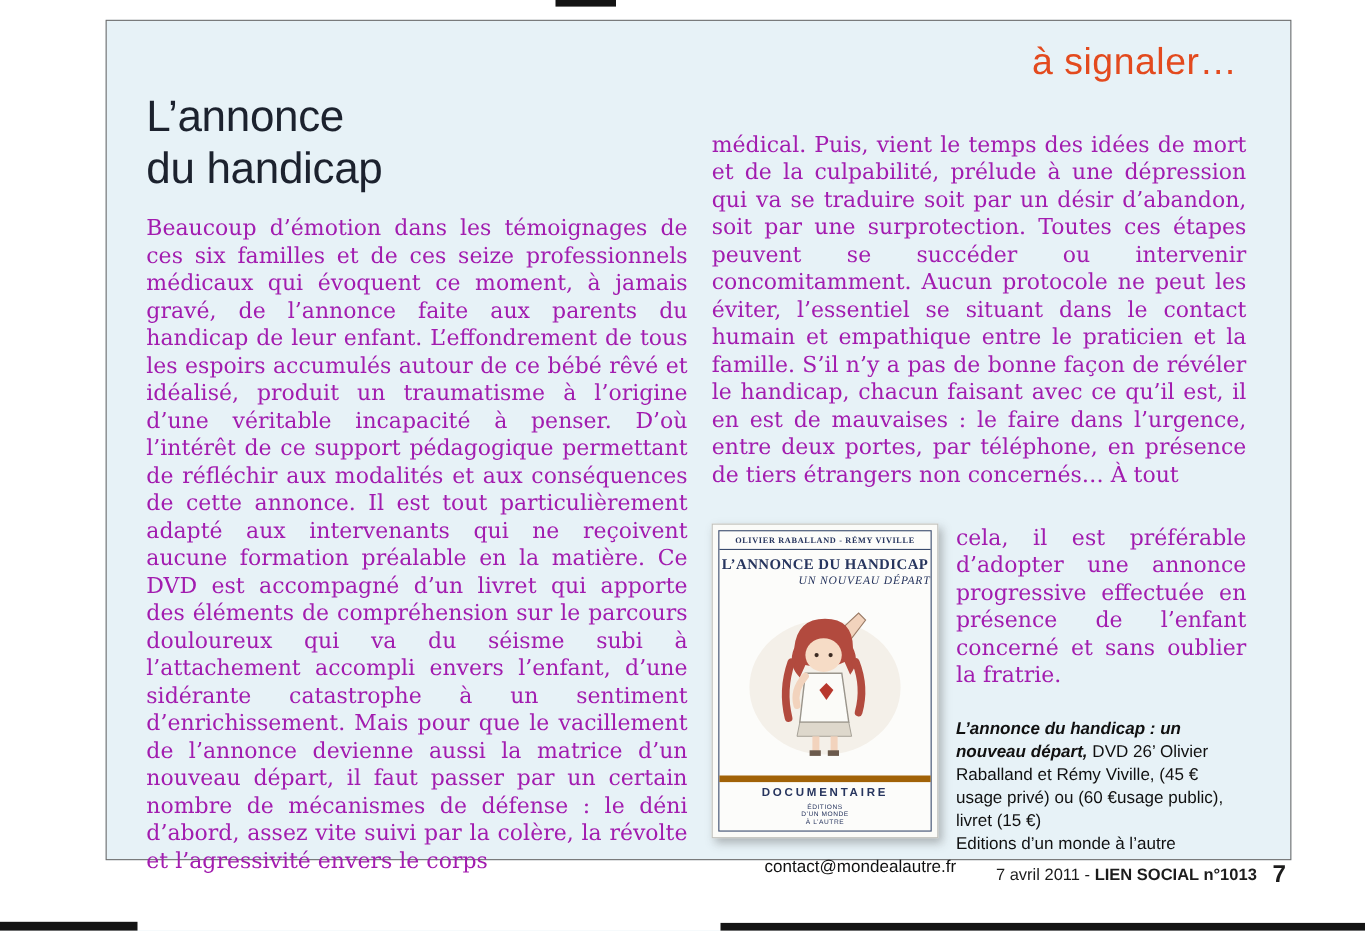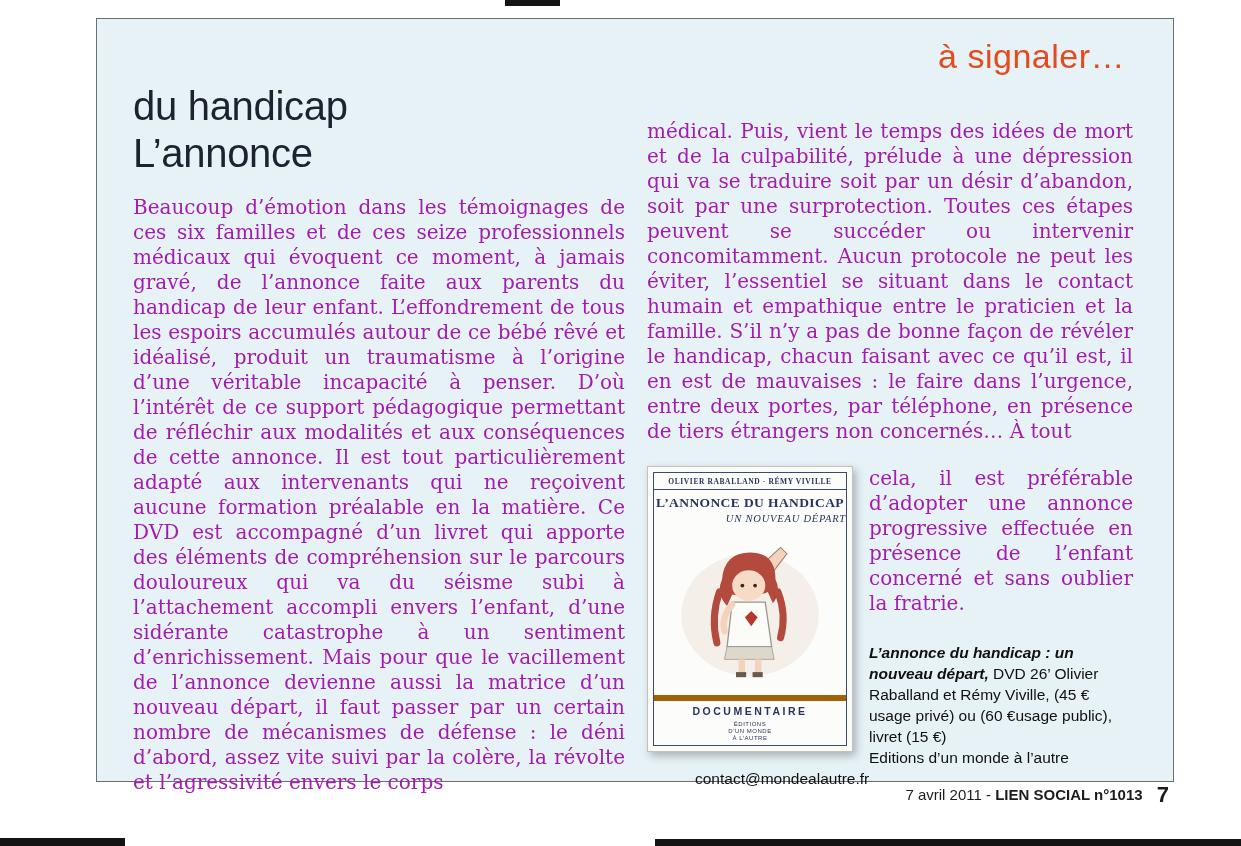--- a/index.html
+++ b/index.html
@@ -22,21 +22,21 @@
   h1.article-title{
     margin:0 0 18px 0;
     font-family:"Liberation Sans", sans-serif;
     font-weight:500;font-size:40px;line-height:47px;color:#1c222e;
     letter-spacing:-0.3px;
   }
   h1.article-title span{display:block;}
   .body-text{
     margin:0;font-size:20px;line-height:25px;text-align:justify;color:#a21caf;
   }
-  .wrap-area{margin-top:22px;}
+  .wrap-area{margin-top:32px;}
   .dvd-cover{
     float:left;width:206px;height:286px;margin:0 16px 6px 0;
     background:#fbfbf8;border:1px solid #c2c2bd;
     box-shadow:3px 4px 8px rgba(60,60,60,.35);
     box-sizing:border-box;padding:5px;
   }
   .dvd-inner{
     border:1.5px solid #394a6d;height:100%;box-sizing:border-box;
     display:flex;flex-direction:column;align-items:stretch;text-align:center;
     background:#fcfcfa;
@@ -89,22 +89,22 @@
 <body>
 
 <div>
 
   <div class="content-box">
 
     <div class="section-label">à signaler…</div>
 
     <div class="col col-left">
       <h1 class="article-title">
+        <span>L’annonce</span>
         <span>du handicap</span>
-        <span>L’annonce</span>
       </h1>
       <p class="body-text">Beaucoup d’émotion dans les témoignages de ces six familles et de ces seize professionnels médicaux qui évoquent ce moment, à jamais gravé, de l’annonce faite aux parents du handicap de leur enfant. L’effondrement de tous les espoirs accumulés autour de ce bébé rêvé et idéalisé, produit un traumatisme à l’origine d’une véritable incapacité à penser. D’où l’intérêt de ce support pédagogique permettant de réfléchir aux modalités et aux conséquences de cette annonce. Il est tout particulièrement adapté aux intervenants qui ne reçoivent aucune formation préalable en la matière. Ce DVD est accompagné d’un livret qui apporte des éléments de compréhension sur le parcours douloureux qui va du séisme subi à l’attachement accompli envers l’enfant, d’une sidérante catastrophe à un sentiment d’enrichissement. Mais pour que le vacillement de l’annonce devienne aussi la matrice d’un nouveau départ, il faut passer par un certain nombre de mécanismes de défense : le déni d’abord, assez vite suivi par la colère, la révolte et l’agressivité envers le corps</p>
     </div>
 
     <div class="col col-right">
       <p class="body-text">médical. Puis, vient le temps des idées de mort et de la culpabilité, prélude à une dépression qui va se traduire soit par un désir d’abandon, soit par une surprotection. Toutes ces étapes peuvent se succéder ou intervenir concomitamment. Aucun protocole ne peut les éviter, l’essentiel se situant dans le contact humain et empathique entre le praticien et la famille. S’il n’y a pas de bonne façon de révéler le handicap, chacun faisant avec ce qu’il est, il en est de mauvaises : le faire dans l’urgence, entre deux portes, par téléphone, en présence de tiers étrangers non concernés… À tout</p>
 
       <div class="wrap-area">
 
         <div class="dvd-cover">

